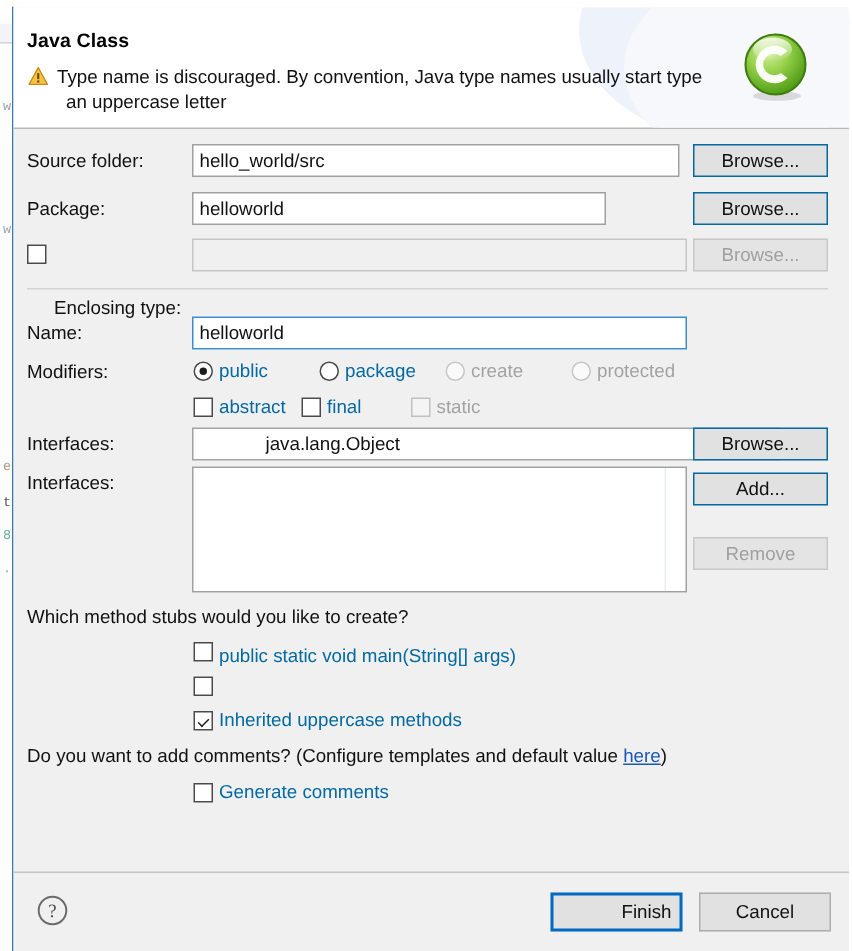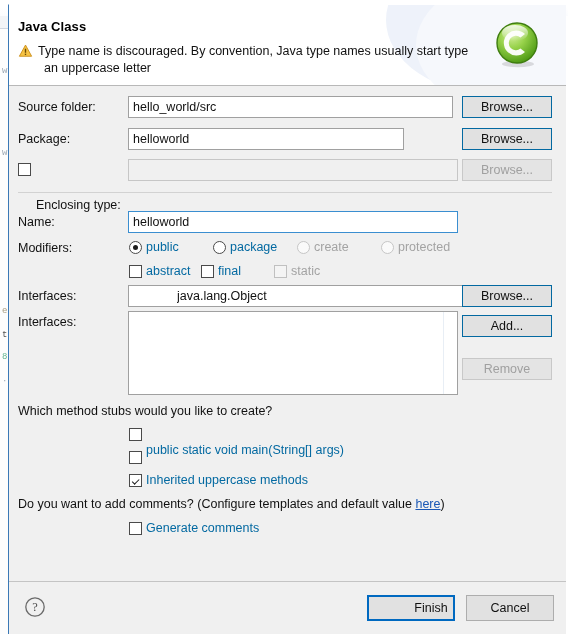--- a/index.html
+++ b/index.html
@@ -402,21 +402,21 @@
     <div class="row-label" style="left:9px; top:229px;">Interfaces:</div>
     <div class="listbox" style="left:119px; top:225px; width:330px; height:84px;">
       <div class="vsep"></div>
     </div>
     <button class="btn" style="left:453px; top:229px; width:90px;">Add...</button>
     <button class="btn disabled" style="left:453px; top:272px; width:90px;" disabled="">Remove</button>
 
     <div class="qtext" style="left:9px; top:318px;">Which method stubs would you like to create?</div>
 
     <div class="cb" style="left:120px; top:342px;"></div>
-    <div class="opt-label" style="left:137px; top:357px;">public static void main(String[] args)</div>
+    <div class="opt-label" style="left:137px; top:344px;">public static void main(String[] args)</div>
 
     <div class="cb" style="left:120px; top:365px;"></div>
 
     <div class="cb checked" style="left:120px; top:388px;"></div>
     <div class="opt-label" style="left:137px; top:387px;">Inherited uppercase methods</div>
 
     <div class="qtext" style="left:9px; top:411px;text-align:center;"><span>Do you want to add comments? (Configure templates and default value </span><span class="link">here</span><span>)</span></div>
 
     <div class="cb" style="left:120px; top:436px;"></div>
     <div class="opt-label" style="left:137px; top:435px;">Generate comments</div>

